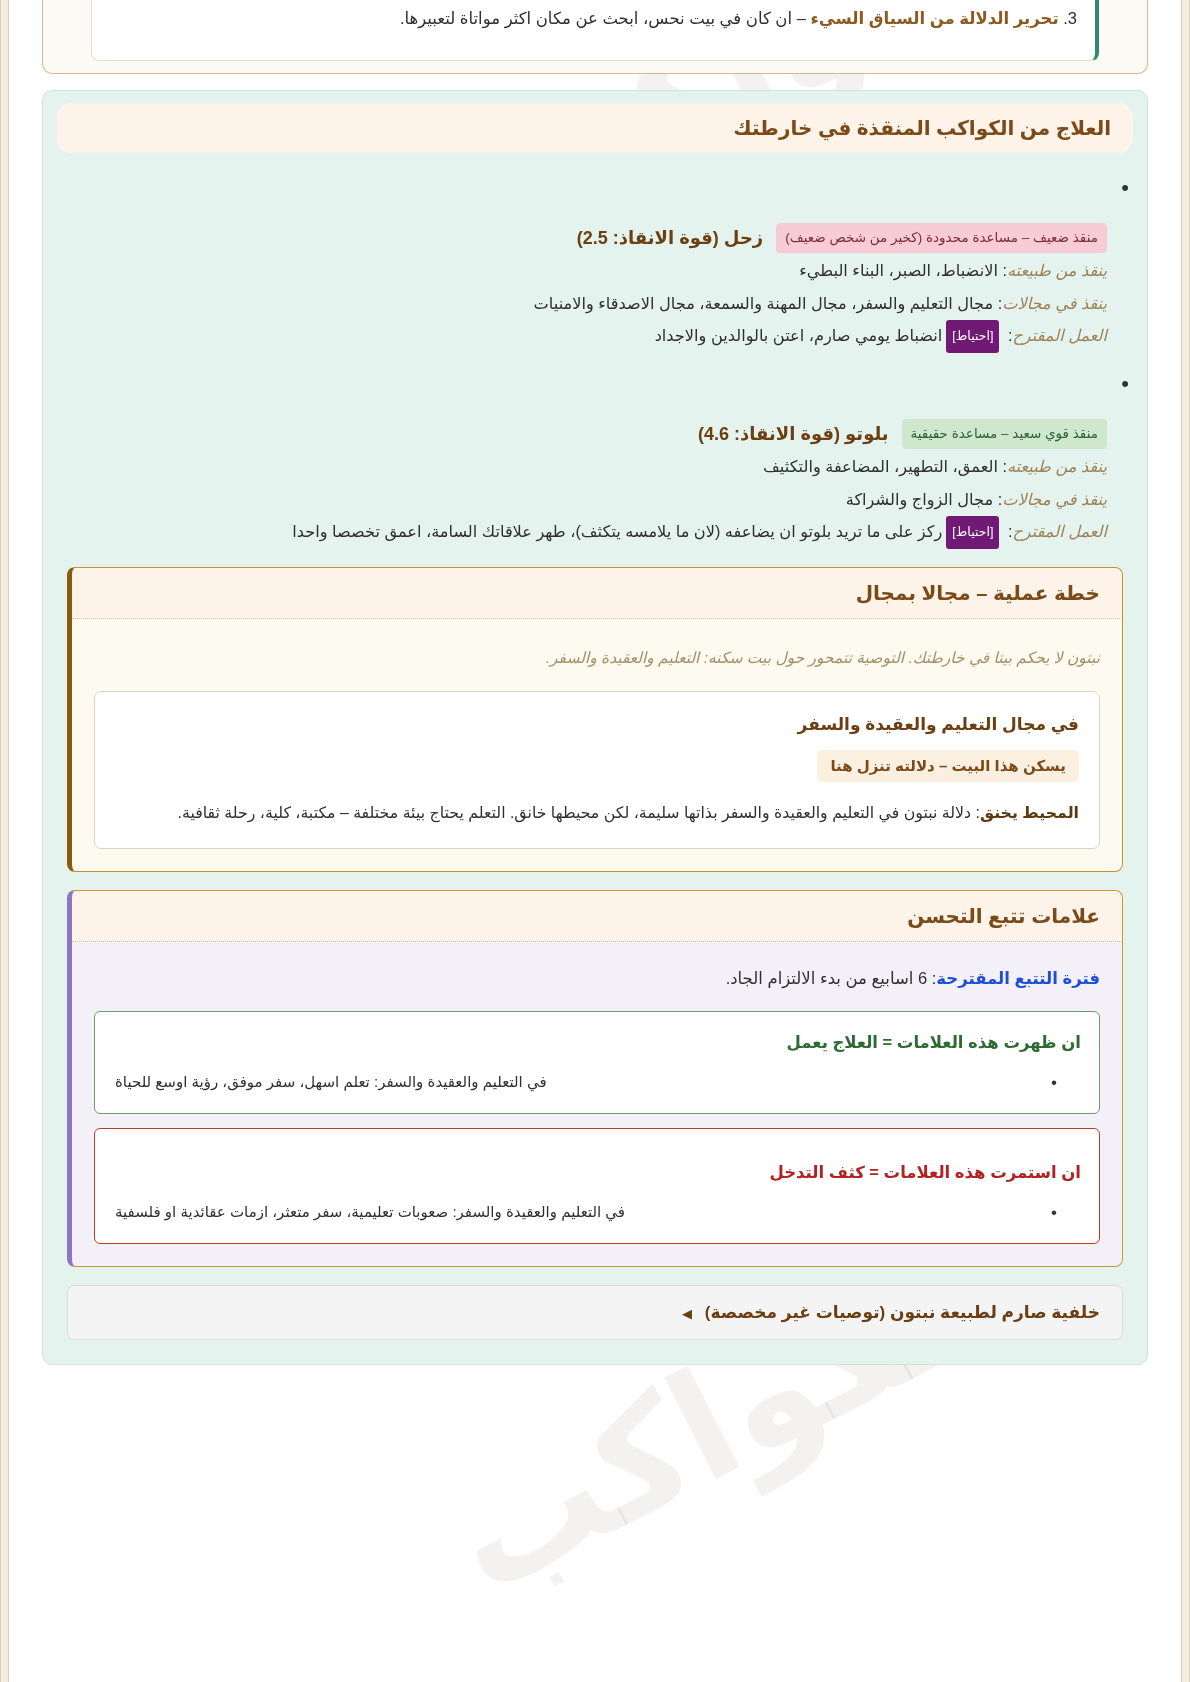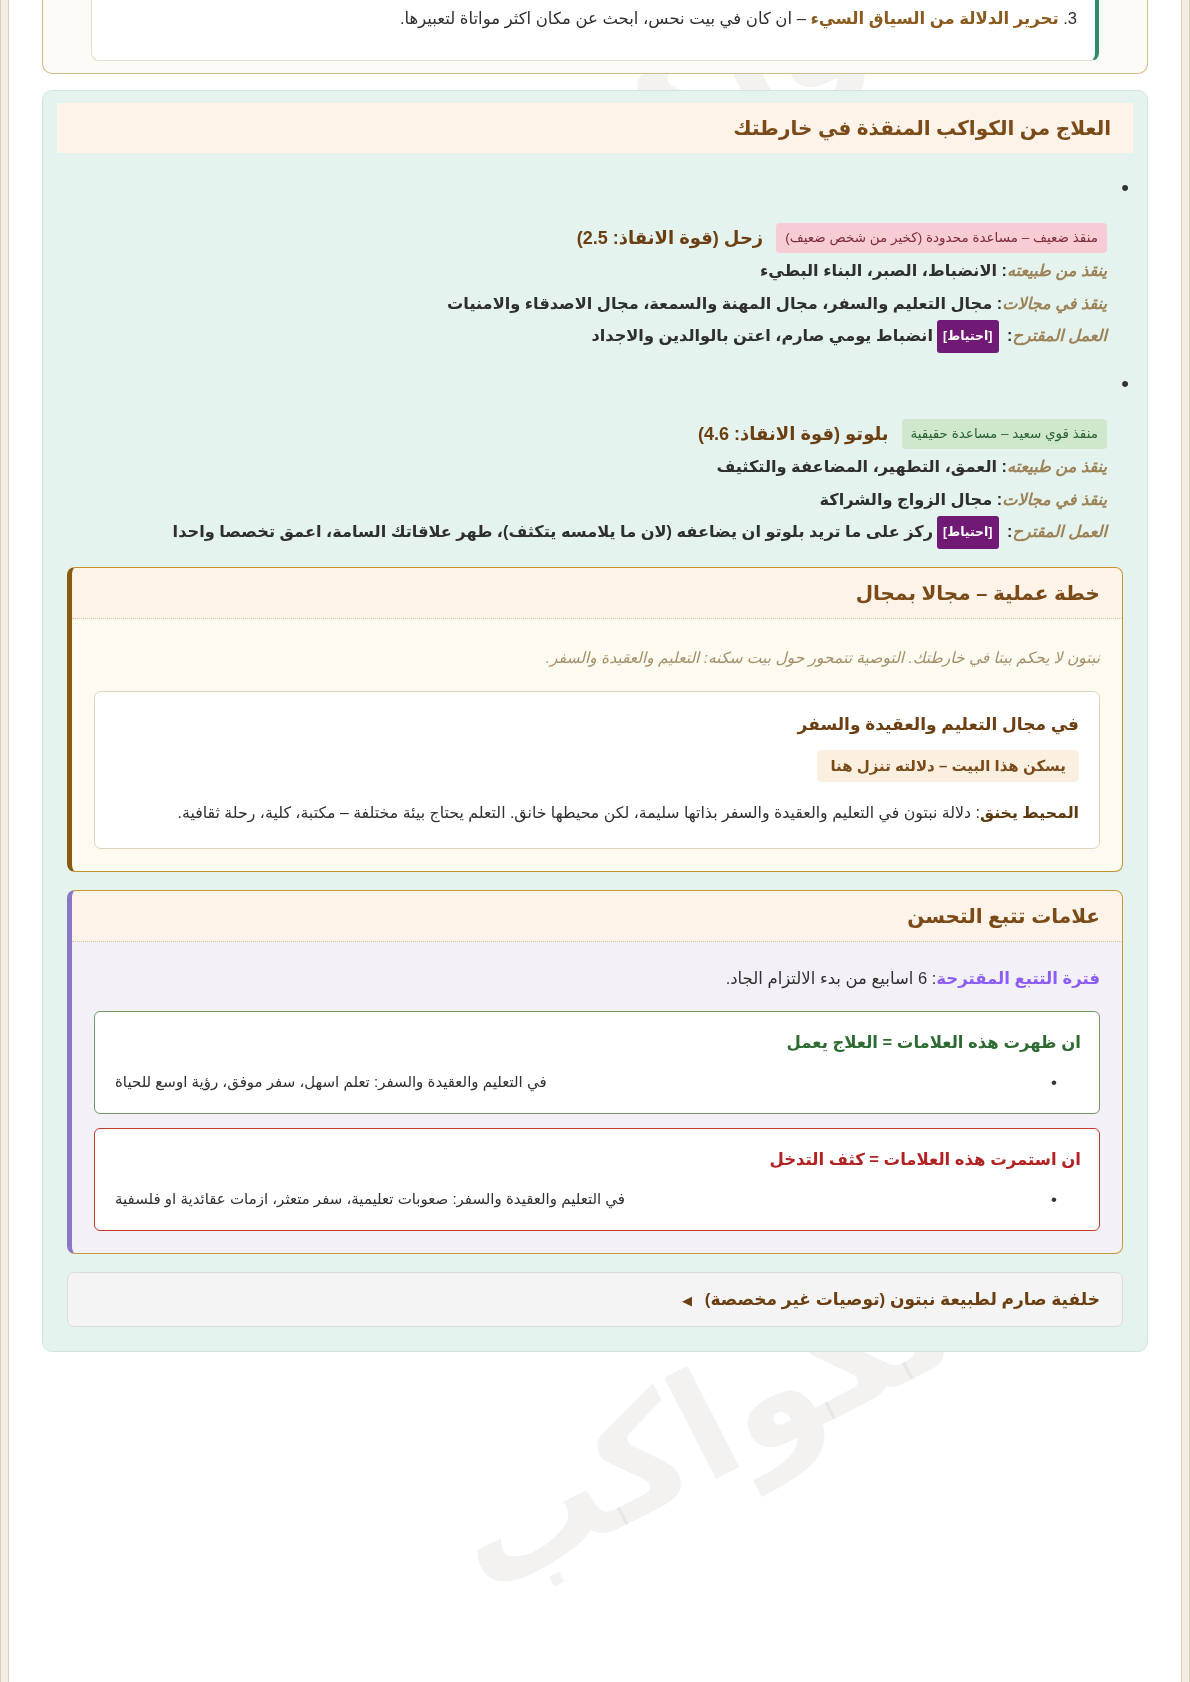--- a/index.html
+++ b/index.html
@@ -98,21 +98,21 @@
     border-top: none;
     border-radius: 0 0 10px 10px;
     margin: 0 28px;
     padding: 0 10px 12px 10px;
     box-sizing: border-box;
   }
 
   
   .sec-head {
     background: #fdf3e8;
-    border-radius: 1px;
+    border-radius: 14px;
     padding: 13px 22px;
     text-align: right;
     font-size: 20px;
     font-weight: bold;
     color: #7a4a18;
     box-sizing: border-box;
   }
   .sec-head.with-line {
     border-bottom: 1px dotted #d9c2a3;
     border-radius: 7px 7px 0 0;
@@ -158,21 +158,20 @@
   }
   .chip.weak { background: #f8ccd4; color: #7d2a3a; }
   .chip.strong { background: #cfe7cd; color: #2c6233; }
 
   .detail-line {
     font-size: 16.2px;
     line-height: 2.0;
     color: #2f2f2f;
     text-align: right;
     padding-left: 4px;
-    font-weight: bold;
   }
   .detail-line .lbl {
     color: #9d8257;
     font-style: italic;
   }
   .tag-note {
     display: inline-block;
     background: #701a75;
     color: #ffffff;
     font-size: 12.5px;
@@ -249,39 +248,39 @@
   .track-body {
     padding: 20px 22px 22px 22px;
   }
   .track-period {
     font-size: 16.5px;
     text-align: right;
     color: #2f2f2f;
     line-height: 2;
     padding-bottom: 16px;
   }
-  .track-period b { color: #8b5cf6; }
+  .track-period b { color: #1d4ed8; }
 
   .signal-box {
     background: #ffffff;
     border-radius: 6px;
     padding: 14px 18px 16px 20px;
     box-sizing: border-box;
     margin-bottom: 14px;
   }
   .signal-box.good { border: 1px solid #6f9a63; }
   .signal-box.bad { border: 1px solid #c0392b; margin-bottom: 0; }
   .signal-title {
     font-size: 16.5px;
     font-weight: bold;
     text-align: right;
     line-height: 2;
   }
   .signal-title.good { color: #2e6b33; }
-  .signal-title.bad { color: #b32222; }
+  .signal-title.bad { color: #b32222; margin-top: 13px; }
   .signal-list {
     margin: 8px 0 0 0;
     padding: 0 24px 0 0;
     list-style: none;
   }
   .signal-list li {
     position: relative;
     font-size: 15px;
     color: #2f2f2f;
     text-align: left;

